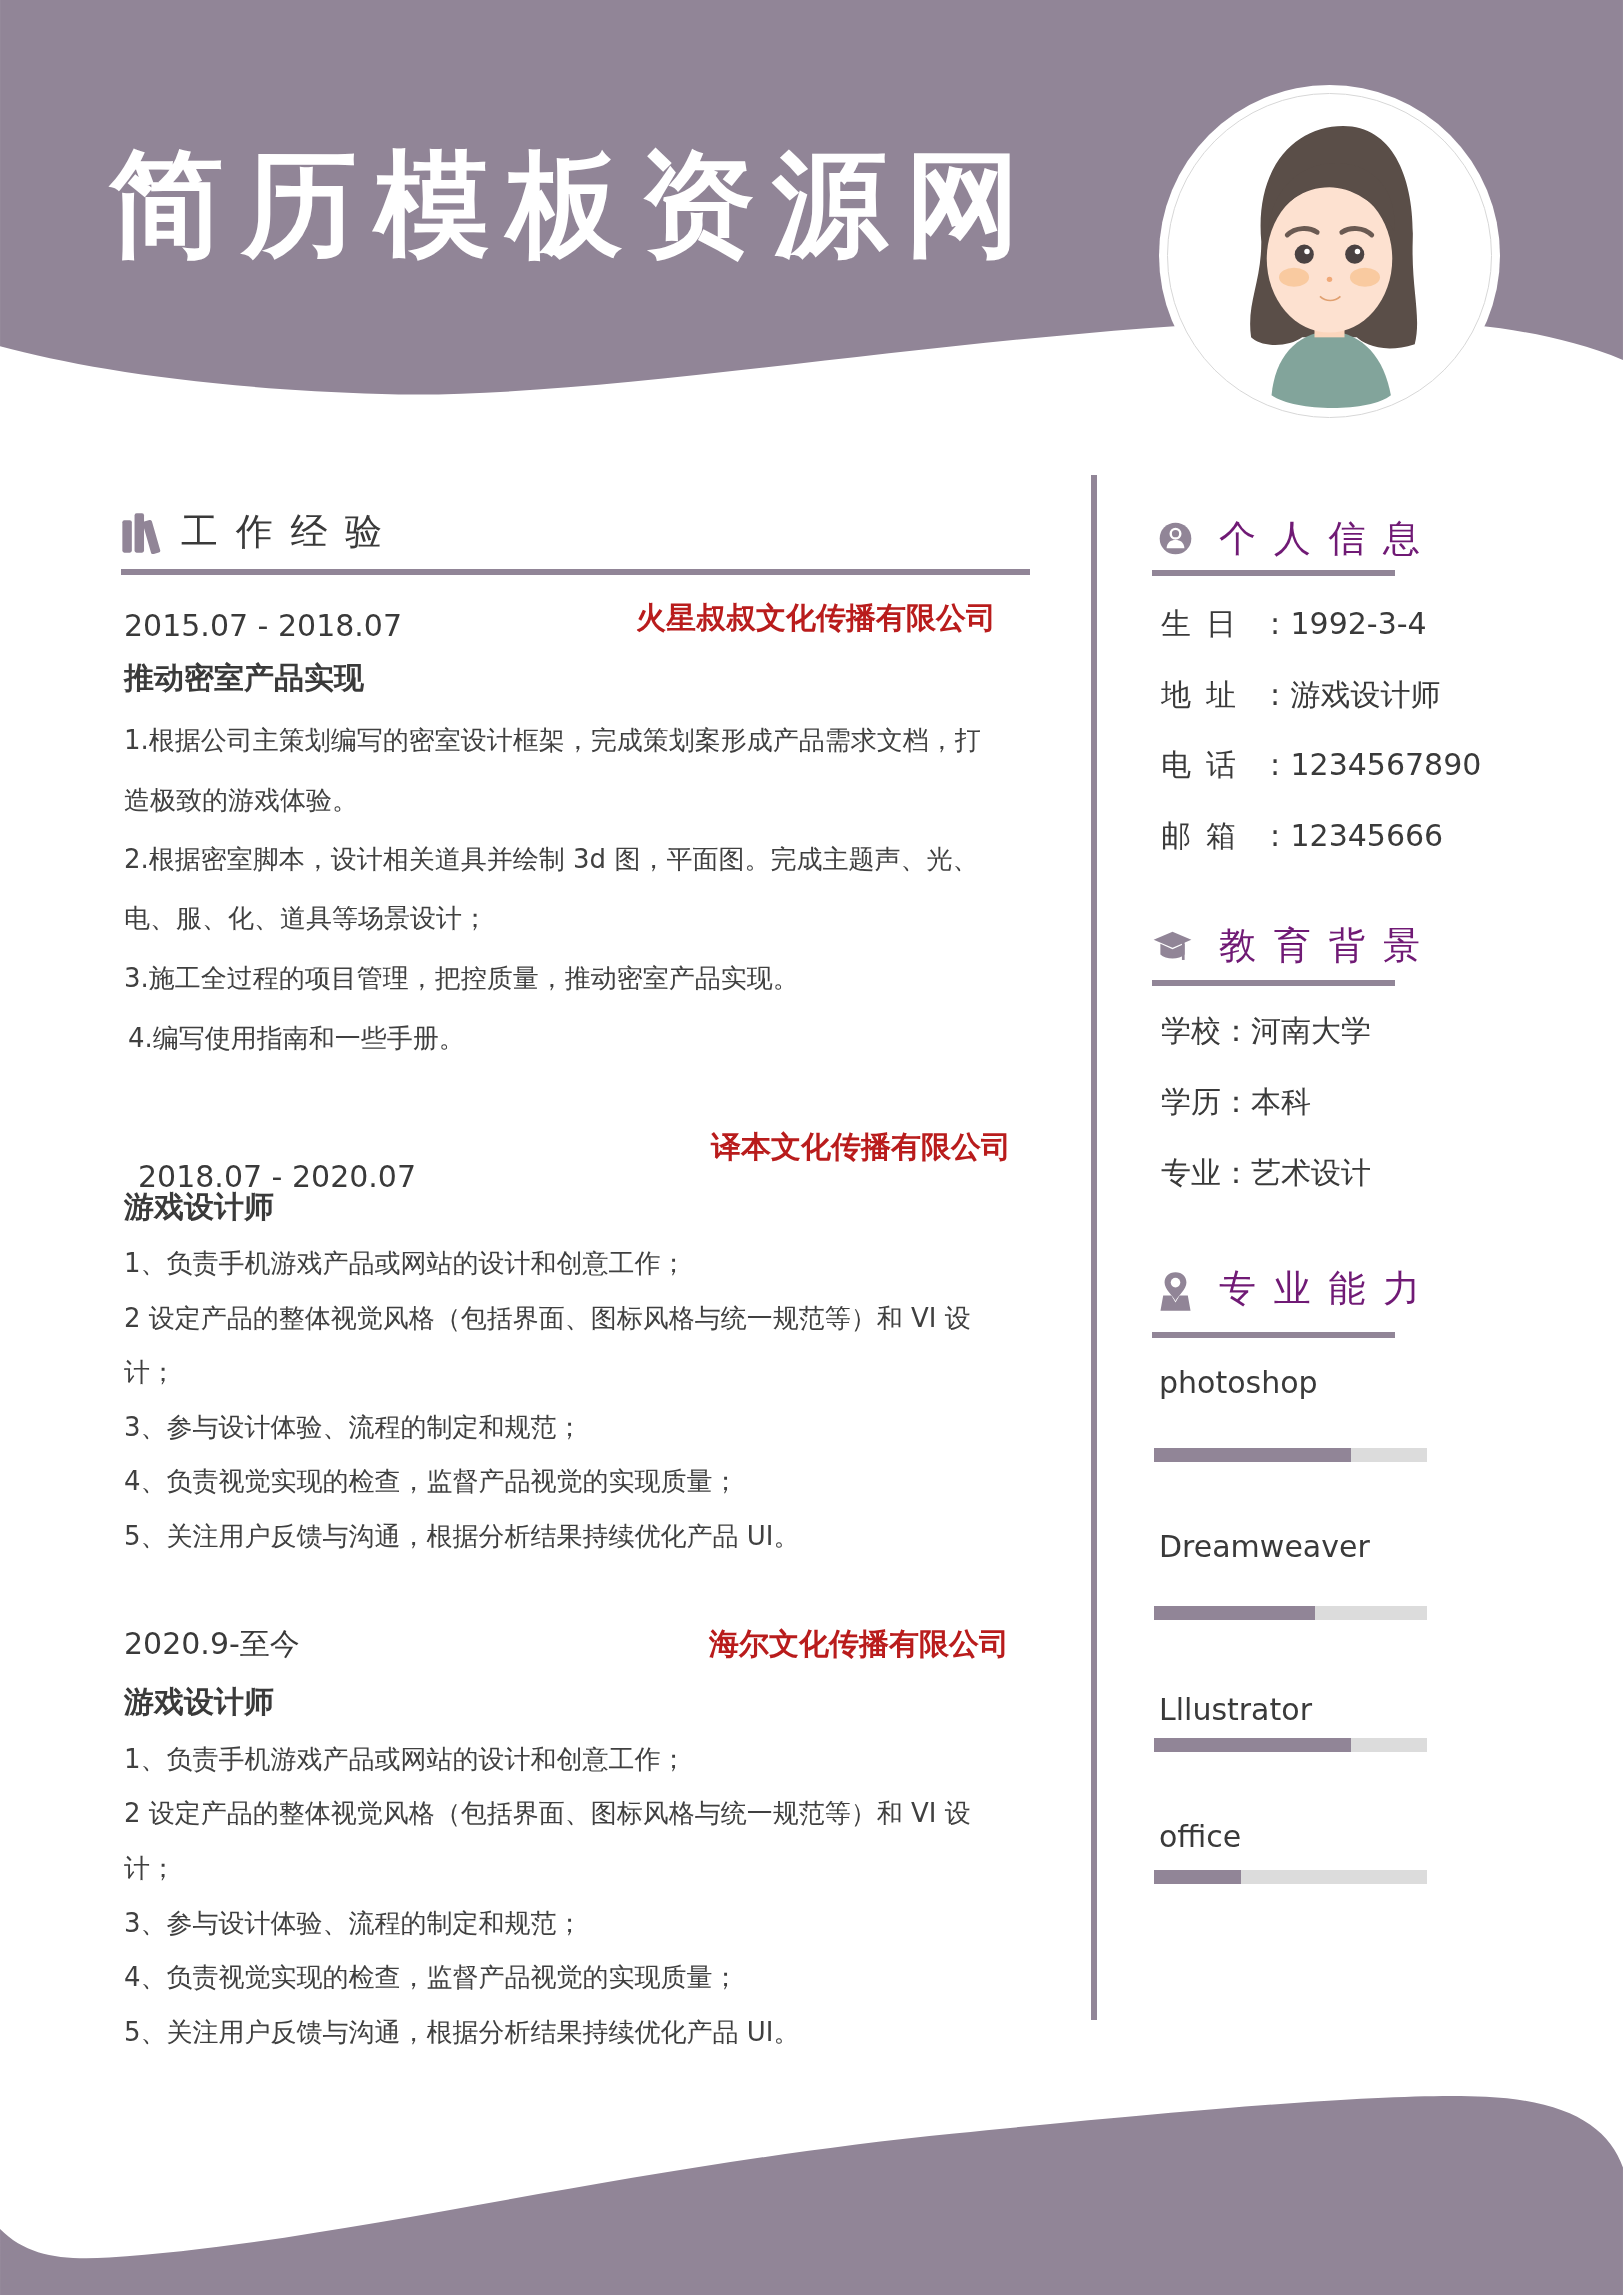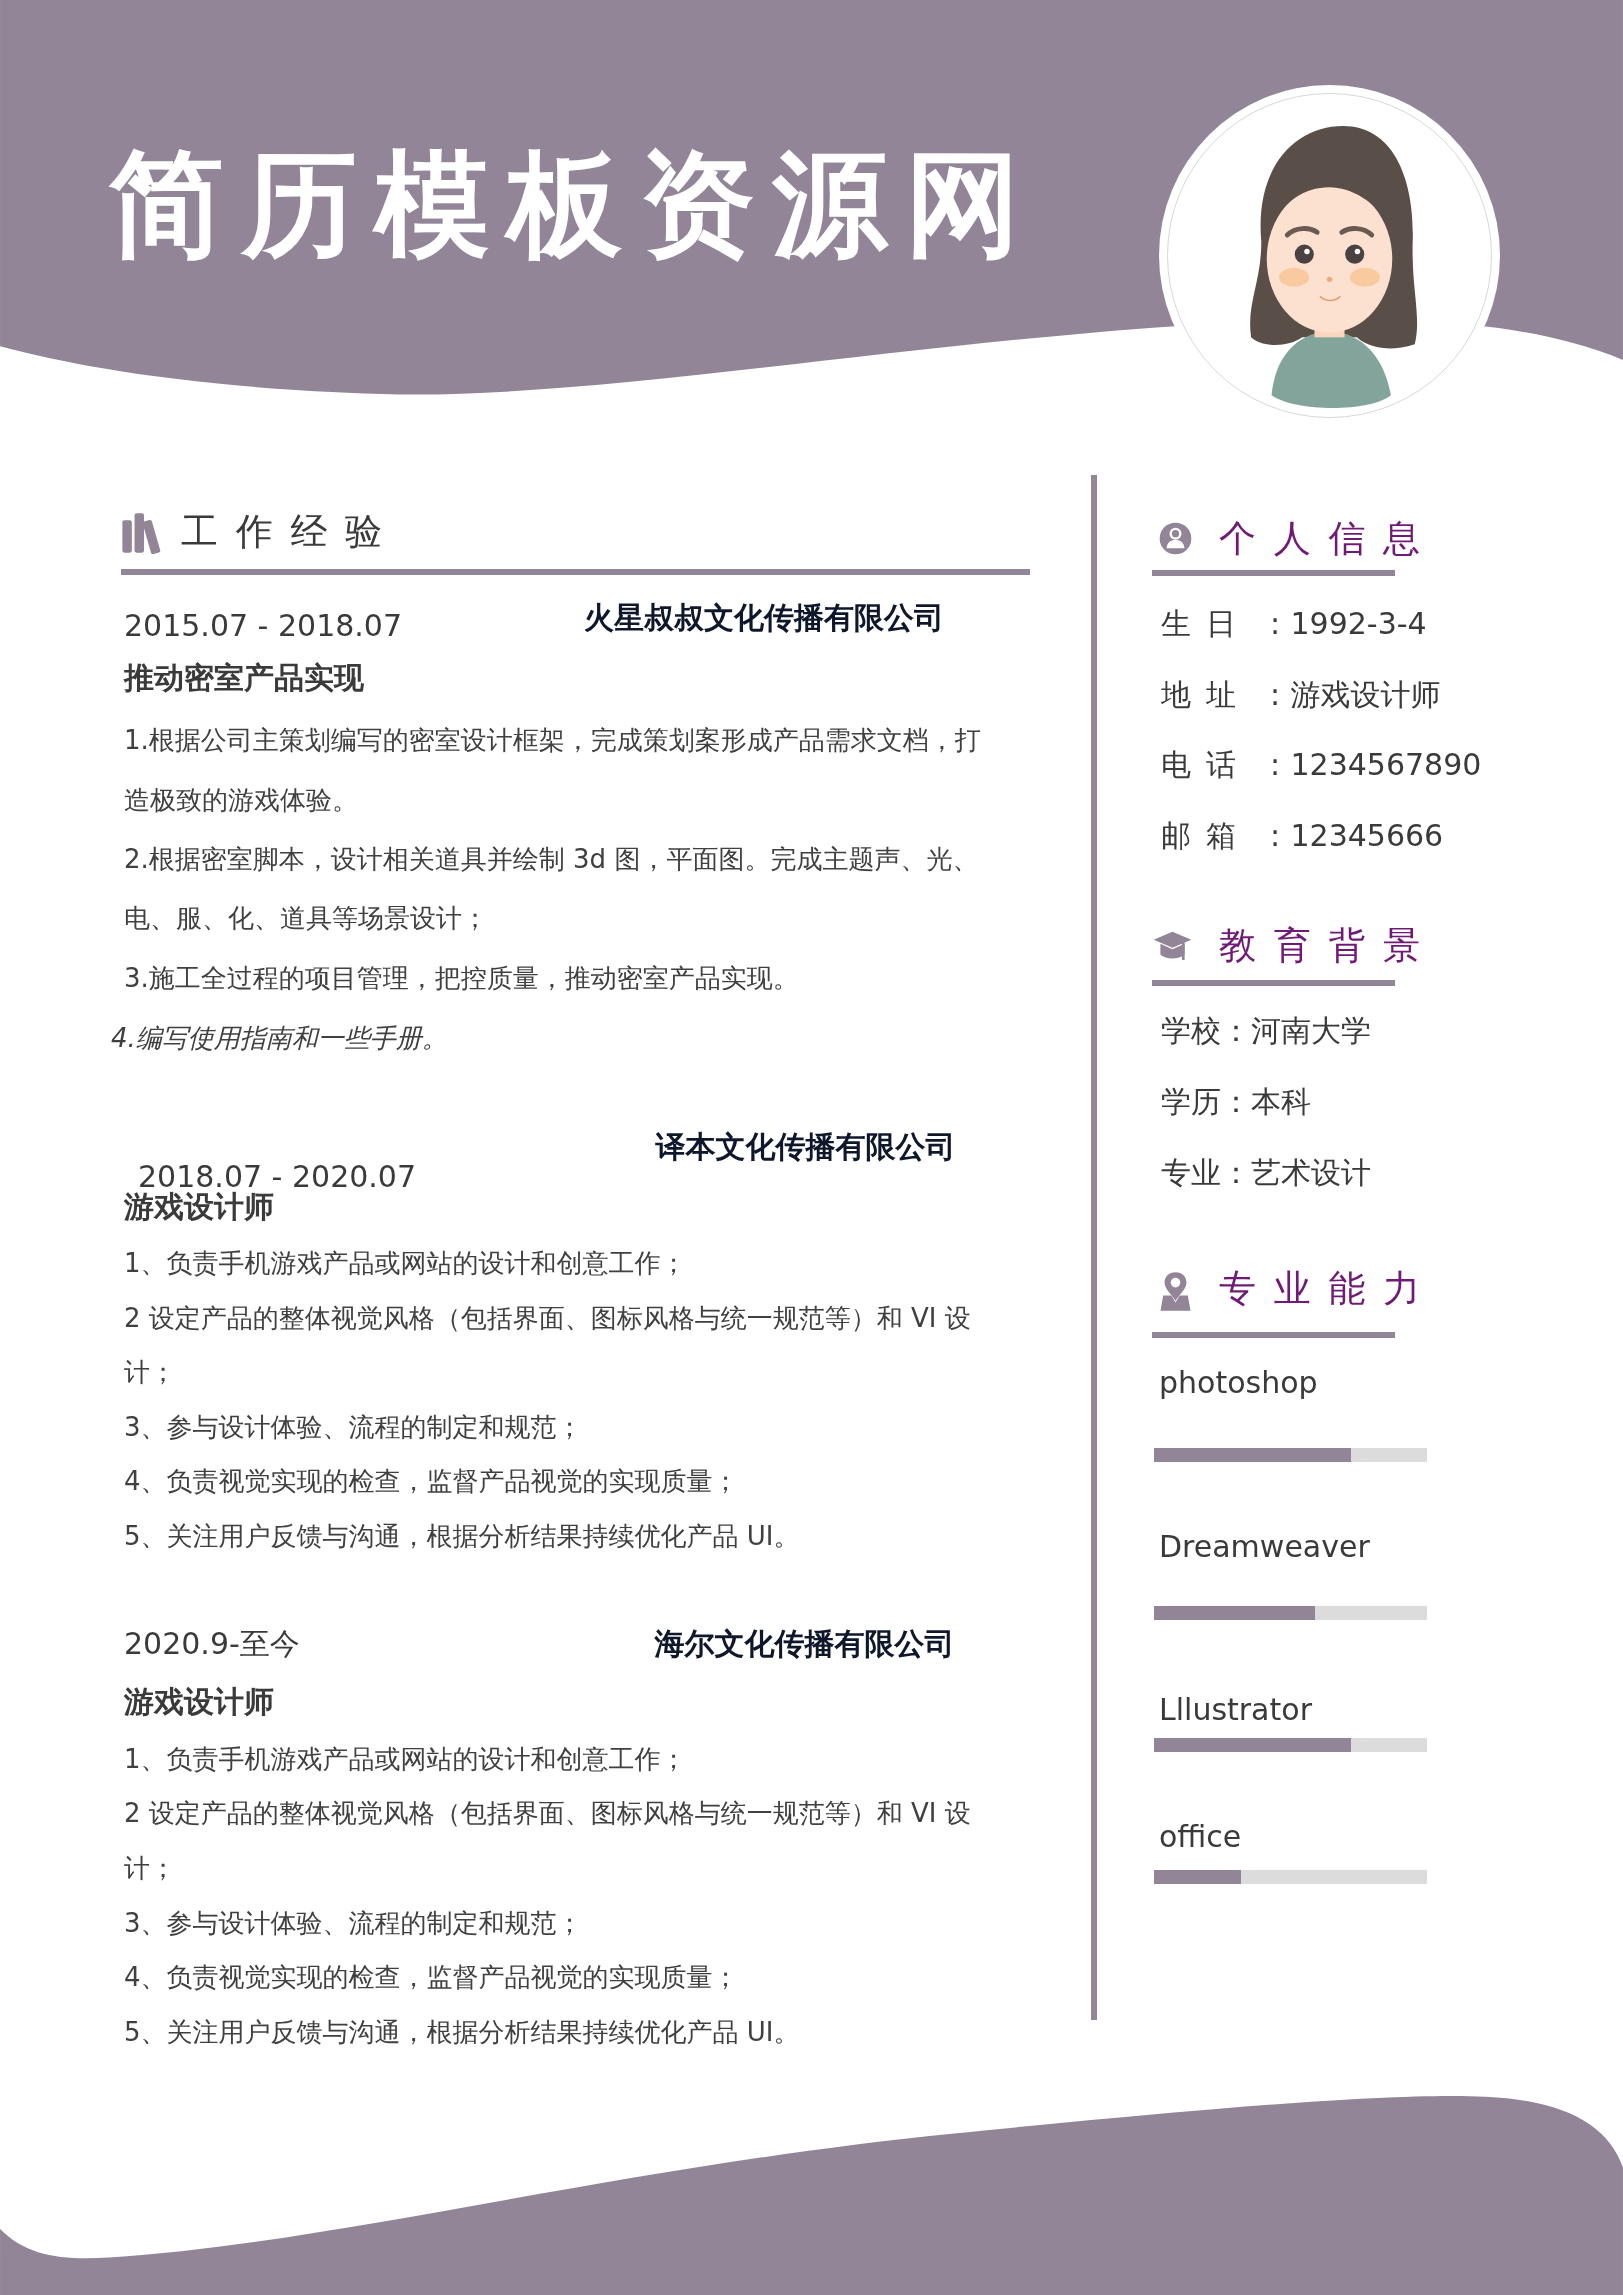--- a/index.html
+++ b/index.html
@@ -28,21 +28,21 @@
     position: absolute; left: 8.2px; top: 8.2px; right: 8.2px; bottom: 8.2px;
     border-radius: 50%; border: 0.7px solid #d7d7d7;
   }
   .sec-title {
     font-size: 37px; letter-spacing: 17.7px; color: #3a3a3a; line-height: 48px;
     white-space: nowrap;
   }
   .rule { background: #918597; height: 6.1px; }
 
   .job-date { font-size: 30px; line-height: 41px; color: #3a3a3a; white-space: nowrap; }
-  .job-company { font-size: 30px; line-height: 41px; font-weight: bold; color: #0f172a; white-space: nowrap; text-align: center; }
+  .job-company { font-size: 30px; line-height: 41px; font-weight: bold; color: #b91c1c; white-space: nowrap; text-align: right; }
   .job-role { font-size: 30px; line-height: 41px; font-weight: bold; color: #3a3a3a; white-space: nowrap; }
   .duty { font-size: 26px; color: #404040; white-space: nowrap; }
 
   
   .vdivider { left: 1091px; top: 475px; width: 6.1px; height: 1545px; background: #918597; }
 
   
   .side-title {
     font-size: 37px; letter-spacing: 17.7px; color: #701a75; font-weight: normal;
     line-height: 48px; white-space: nowrap;
@@ -105,21 +105,21 @@
 <div class="abs rule" style="left:121px; top:569px; width:909px;"></div>
 
 <div class="abs job-date" style="left:124px; top:597px;margin-top:8px;">2015.07 - 2018.07</div>
 <div class="abs job-company" style="left:532px; top:597px; width:464px;">火星叔叔文化传播有限公司</div>
 <div class="abs job-role" style="left:124px; top:657px;">推动密室产品实现</div>
 <div class="abs duty" style="left:124px; top:723px;">1.根据公司主策划编写的密室设计框架，完成策划案形成产品需求文档，打</div>
 <div class="abs duty" style="left:124px; top:783px;">造极致的游戏体验。</div>
 <div class="abs duty" style="left:124px; top:842px;">2.根据密室脚本，设计相关道具并绘制 3d 图，平面图。完成主题声、光、</div>
 <div class="abs duty" style="left:124px; top:901px;">电、服、化、道具等场景设计；</div>
 <div class="abs duty" style="left:124px; top:961px;">3.施工全过程的项目管理，把控质量，推动密室产品实现。</div>
-<div class="abs duty" style="left:111px; top:1021px;font-style:italic;">4.编写使用指南和一些手册。</div>
+<div class="abs duty" style="left:128px; top:1021px;">4.编写使用指南和一些手册。</div>
 
 <div class="abs job-date" style="left:124px; top:1156px;margin-left:14px;">2018.07 - 2020.07</div>
 <div class="abs job-company" style="left:600px; top:1126px; width:411px;">译本文化传播有限公司</div>
 <div class="abs job-role" style="left:124px; top:1186px;">游戏设计师</div>
 <div class="abs duty" style="left:124px; top:1246px;">1、负责手机游戏产品或网站的设计和创意工作；</div>
 <div class="abs duty" style="left:124px; top:1301px;">2  设定产品的整体视觉风格（包括界面、图标风格与统一规范等）和 VI 设</div>
 <div class="abs duty" style="left:124px; top:1355px;">计；</div>
 <div class="abs duty" style="left:124px; top:1410px;">3、参与设计体验、流程的制定和规范；</div>
 <div class="abs duty" style="left:124px; top:1464px;">4、负责视觉实现的检查，监督产品视觉的实现质量；</div>
 <div class="abs duty" style="left:124px; top:1519px;">5、关注用户反馈与沟通，根据分析结果持续优化产品 UI。</div>

